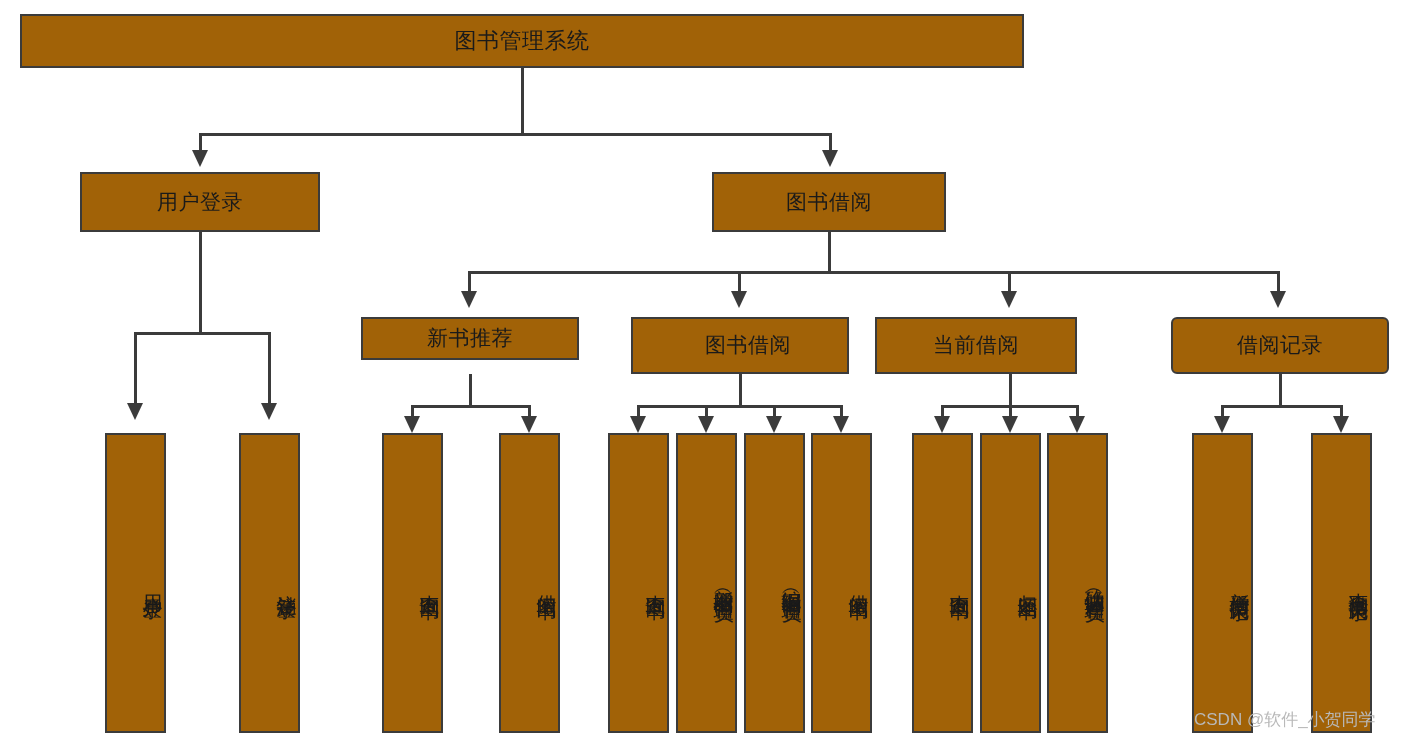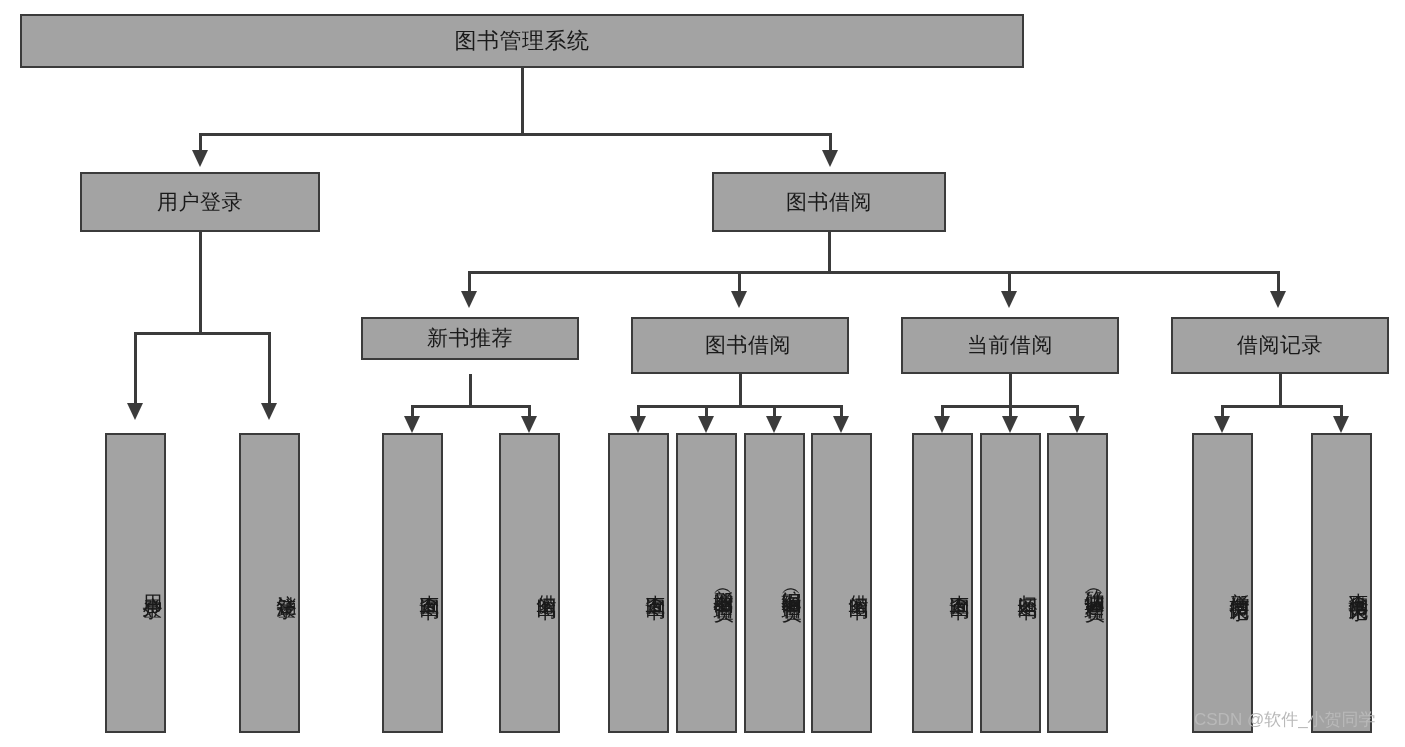--- a/index.html
+++ b/index.html
@@ -16,21 +16,21 @@
     width: 1405px;
     height: 747px;
     background: #ffffff;
     overflow: hidden;
   }
 
   
   .node {
     position: absolute;
     box-sizing: border-box;
-    background: #a3a3a3;
+    background: #a16207;
     border: 2px solid #3b3b3b;
     display: flex;
     align-items: center;
     justify-content: center;
     color: #1a1a1a;
     line-height: 1.18;
     text-align: left;
   }
   .node.h {           
     font-size: 21px;
@@ -128,24 +128,24 @@
 
   <div class="ln v" style="left:1277px; top:271px; width:3px; height:22px;"></div>
   <div class="arrow" style="left:1270px; top:291px;"></div>
 
   <div class="node h" style="left:361px; top:317px; width:218px; height:43px;">
     <span>新书推荐</span>
   </div>
   <div class="node h" style="left:631px; top:317px; width:218px; height:57px;padding-left:16px;">
     <span>图书借阅</span>
   </div>
-  <div class="node h" style="left:901px; top:317px; width:218px; height:57px;">
+  <div class="node h" style="left:875px; top:317px; width:202px; height:57px;">
     <span>当前借阅</span>
   </div>
-  <div class="node h" style="left:1171px; top:317px; width:218px; height:57px;">
+  <div class="node h" style="left:1171px; top:317px; width:218px; height:57px;border-radius:6px;">
     <span>借阅记录</span>
   </div>
 
   <div class="ln v" style="left:469px; top:374px; width:3px; height:33px;"></div>
   <div class="ln h" style="left:411px; top:405px; width:120px; height:3px;"></div>
   <div class="ln v" style="left:411px; top:405px; width:3px; height:13px;"></div>
   <div class="arrow" style="left:404px; top:416px;"></div>
   <div class="ln v" style="left:528px; top:405px; width:3px; height:13px;"></div>
   <div class="arrow" style="left:521px; top:416px;"></div>
 

